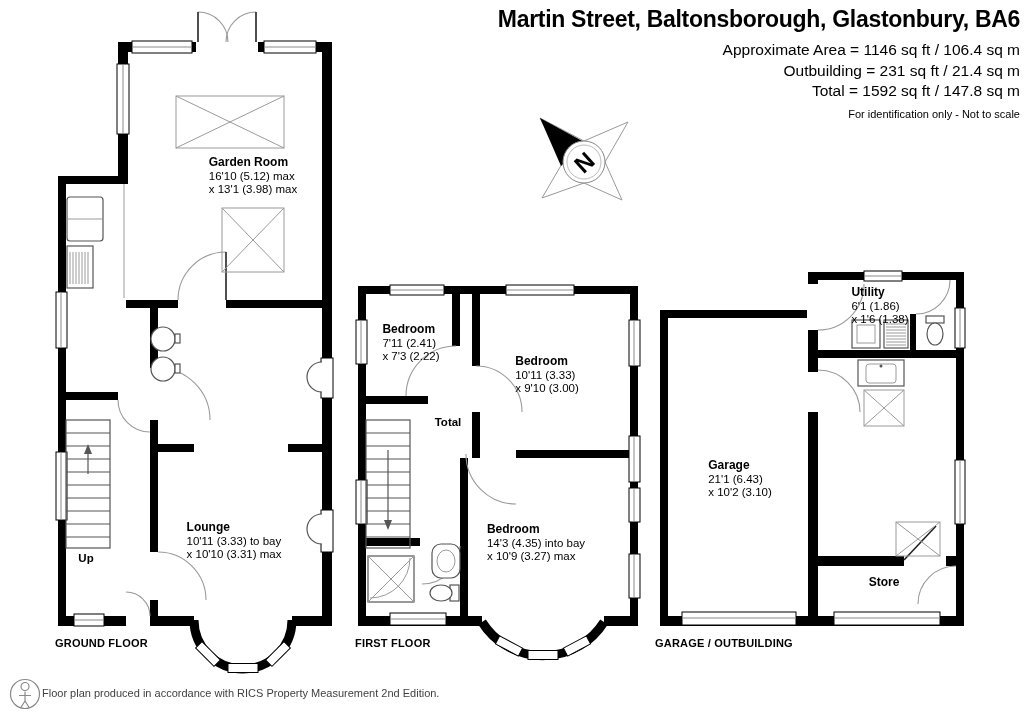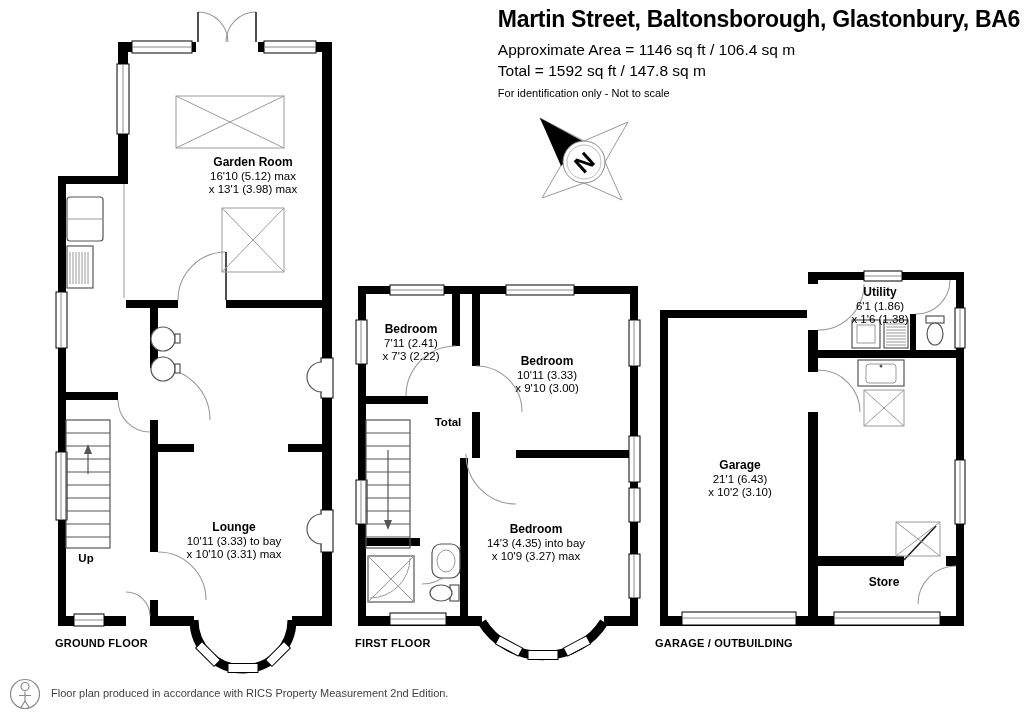--- a/index.html
+++ b/index.html
@@ -9,30 +9,30 @@
   svg .gap{fill:#fff;}
   svg .win{fill:#fff;stroke:#000;stroke-width:1;}
   svg .mid{stroke:#8a8a8a;stroke-width:1;}
   svg .arc{fill:none;stroke:#9a9a9a;stroke-width:1.1;}
   svg .leaf{stroke:#222;stroke-width:1.6;}
   svg .thin{fill:none;stroke:#9a9a9a;stroke-width:1;}
   svg .thin2{fill:none;stroke:#555;stroke-width:1.2;}
   svg .fixw{fill:#fff;stroke:#555;stroke-width:1.2;}
   svg .bay{fill:none;stroke:#000;stroke-width:9;}
   svg .ntext{font-family:"Liberation Sans",sans-serif;font-weight:bold;font-size:24px;text-anchor:middle;fill:#000;}
-  .header{position:absolute;top:6px;right:4px;}
+  .header{position:absolute;top:6px;right:4px;text-align:right;}
   .title{font-size:23px;font-weight:bold;letter-spacing:-0.3px;margin-bottom:7px;}
   .area-line{font-size:15.5px;line-height:20.5px;}
   .disclaimer{font-size:11px;margin-top:6px;}
-  .room-label{position:absolute;transform:translateX(-50%);text-align:center;
+  .room-label{position:absolute;transform:translateX(-50%);
               font-size:11.5px;line-height:13.5px;white-space:nowrap;}
   .rname{font-weight:bold;font-size:12px;}
   .stair-label{position:absolute;transform:translateX(-50%);font-weight:bold;font-size:11.5px;white-space:nowrap;}
   .floor-title{position:absolute;font-weight:bold;font-size:11px;letter-spacing:0.2px;white-space:nowrap;}
-  .footer{position:absolute;left:8px;bottom:3px;display:flex;gap:9px;align-items:center;
+  .footer{position:absolute;left:8px;bottom:3px;display:flex;align-items:center;
           color:#3f3f3f;font-size:11px;line-height:11.5px;}
   .footer .ftext div{margin:0;}
   .cpy{margin-left:14px;}
   .ref{margin-left:14px;}
 </style>
 </head>
 <body>
 
 <div id="canvas">
 
@@ -299,20 +299,21 @@
     <polygon points="540,118 586,143 561,166" fill="#000"></polygon>
     <circle cx="584" cy="162" r="21" fill="#fff" stroke="#888" stroke-width="1"></circle>
     <circle cx="584" cy="162" r="17" fill="none" stroke="#bbb" stroke-width="1"></circle>
     <text class="ntext" x="584" y="171" transform="rotate(-42 584 162)">N</text>
   </g>
 </svg>
 
 <div class="header">
   <div class="title">Martin Street, Baltonsborough, Glastonbury, BA6</div>
   <div class="area-line">Approximate Area = 1146 sq ft / 106.4 sq m</div>
+  <div class="area-line">Outbuilding = 231 sq ft / 21.4 sq m</div>
   <div class="area-line">Total = 1592 sq ft / 147.8 sq m</div>
   <div class="disclaimer">For identification only - Not to scale</div>
 </div>
 
 <div class="room-label" style="left:253px;top:156px">
   <div class="rname">Garden Room</div>
   <div>16'10 (5.12) max</div>
   <div>x 13'1 (3.98) max</div>
 </div>
 <div class="room-label" style="left:234px;top:521px">

